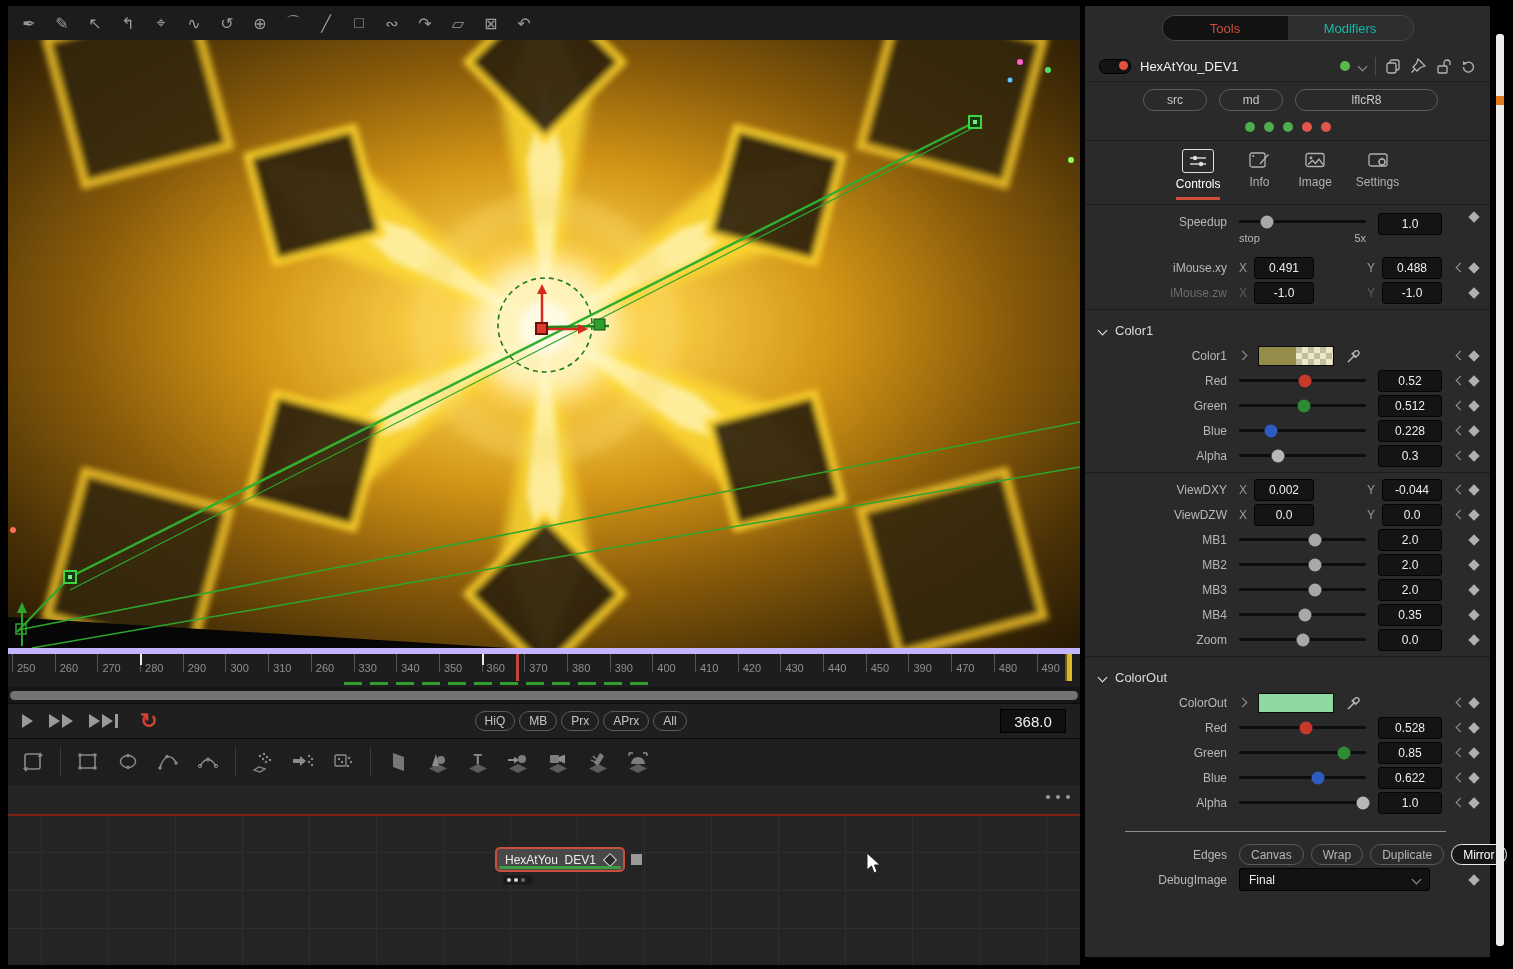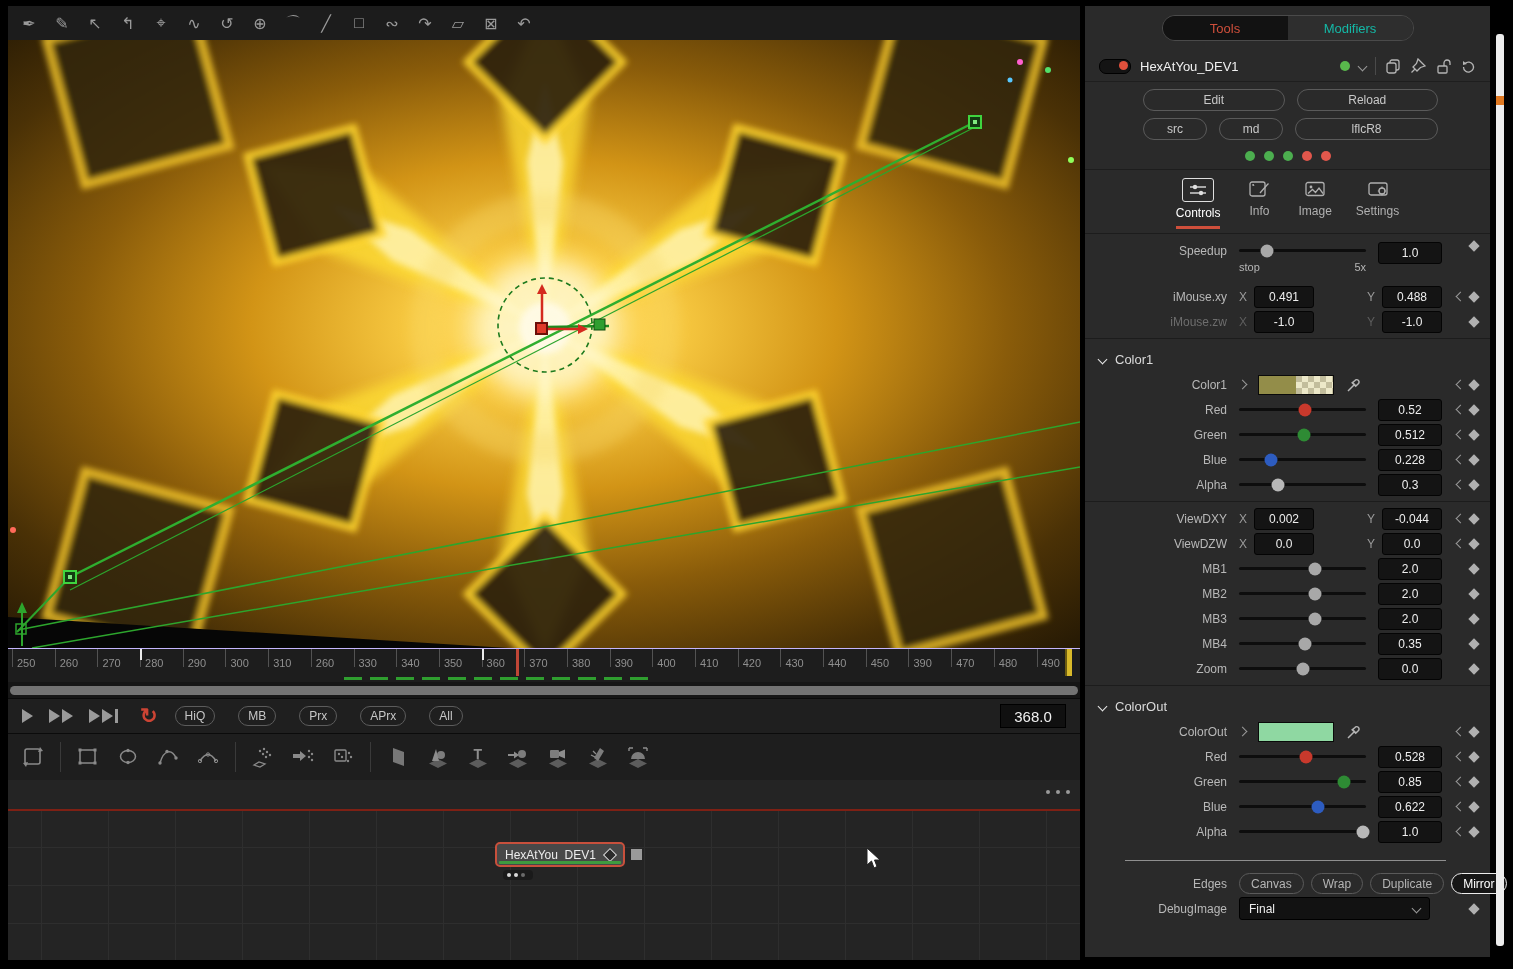--- a/index.html
+++ b/index.html
@@ -5,38 +5,38 @@
   html,body{margin:0;padding:0;background:#000;width:1513px;height:969px;overflow:hidden;
     font-family:"Liberation Sans",sans-serif;-webkit-font-smoothing:antialiased;}
   .app{position:absolute;inset:0;}
   
   .leftcol{position:absolute;left:8px;top:6px;width:1072px;height:951px;background:#1c1c1c;}
   .spline-toolbar{height:34px;background:#1c1c1c;display:flex;align-items:center;gap:15px;padding:0 12px;}
   .stool{color:#9a9a9a;font-size:16px;width:18px;text-align:center;cursor:default;}
   .viewport{position:relative;width:1072px;height:608px;background:#120c02;overflow:hidden;}
   .viewport svg{display:block;}
   
-  .ruler{position:relative;height:33px;background:#1d1d1d;border-top:1px solid #c4b5fd;}
+  .ruler{position:relative;height:33px;background:#1d1d1d;border-top:6px solid #c4b5fd;}
   .ticks{position:absolute;left:4px;top:0;bottom:0;display:flex;}
   .tick{flex:none;width:42.7px;box-sizing:border-box;padding-left:5px;color:#8f8f8f;font-size:11px;
     line-height:28px;background:linear-gradient(#525252,#525252) left top/1px 18px no-repeat;}
   .wtick{position:absolute;top:0;width:2px;height:11px;background:#ececec;}
   .playhead{position:absolute;top:0;width:3px;height:27px;background:#c04636;}
   .endmark{position:absolute;top:0;right:8px;width:5px;height:27px;background:#d8b92a;border-left:2px solid #6d5c10;}
   .gdash{position:absolute;bottom:2px;left:336px;width:308px;height:3px;
     background:repeating-linear-gradient(90deg,#2f9e2f 0 18px,transparent 18px 26px);}
   .scrollrow{height:16px;background:#161616;display:flex;align-items:center;padding:0 2px;}
   .hscroll{height:9px;width:100%;background:#737373;border-radius:5px;}
   
   .transport{height:34px;background:#1f1f1f;border-top:1px solid #0b0b0b;display:flex;align-items:center;padding:0 14px;}
   .tri{width:0;height:0;border-top:7px solid transparent;border-bottom:7px solid transparent;border-left:11px solid #9a9a9a;}
   .tbtn{display:flex;align-items:center;gap:2px;margin-right:16px;cursor:default;}
   .skipbar{width:3px;height:14px;background:#9a9a9a;}
   .loop{color:#cc4434;font-size:21px;font-weight:bold;margin-left:6px;margin-right:0;}
-  .qgroup{display:flex;gap:23px;padding-left:17px;}
+  .qgroup{display:flex;gap:4px;margin-left:300px;padding-left:17px;}
   .qpill{border:1px solid #5c5c5c;border-radius:10px;background:none;color:#c6c6c6;font-size:12px;
     height:20px;padding:0 9px;font-family:inherit;}
   .framebox{margin-left:auto;width:64px;height:22px;background:#101010;border:1px solid #000;
     color:#f0f0f0;font-size:15px;display:flex;align-items:center;justify-content:center;}
   
   .node-toolbar{height:46px;background:#1e1e1e;border-top:1px solid #0b0b0b;display:flex;align-items:center;gap:14px;padding:0 12px;}
   .ntool{width:26px;height:26px;}
   .tsep{width:1px;height:30px;background:#3a3a3a;}
   
   .node-editor{position:relative;height:180px;background:#242424;}
@@ -437,24 +437,20 @@
           <rect x="3" y="8" width="9" height="7" rx="1" fill="none" stroke="#b5b5b5" stroke-width="1.3"></rect>
           <path d="M9,8 V5 a3,3 0 0 1 6,0 v2" fill="none" stroke="#b5b5b5" stroke-width="1.3"></path>
         </svg>
       <svg class="hic" viewBox="0 0 16 16">
           <path d="M3.5,9 a5,5 0 1 0 1.5,-3.5" fill="none" stroke="#b5b5b5" stroke-width="1.3"></path>
           <polygon points="3,3 3,7 7,6" fill="#b5b5b5"></polygon>
         </svg>
     </div>
 
     <div class="btnrow">
-      <button class="pillbtn w-big">Edit</button>
-      <button class="pillbtn w-big">Reload</button>
-    </div>
-    <div class="btnrow">
       <button class="pillbtn w-sm">src</button>
       <button class="pillbtn w-sm">md</button>
       <button class="pillbtn w-big">lflcR8</button>
     </div>
 
     <div class="dotrow">
       <span class="sdot" style="background: rgb(76, 174, 79);"></span>
       <span class="sdot" style="background: rgb(76, 174, 79);"></span>
       <span class="sdot" style="background: rgb(76, 174, 79);"></span>
       <span class="sdot" style="background: rgb(226, 87, 76);"></span>

